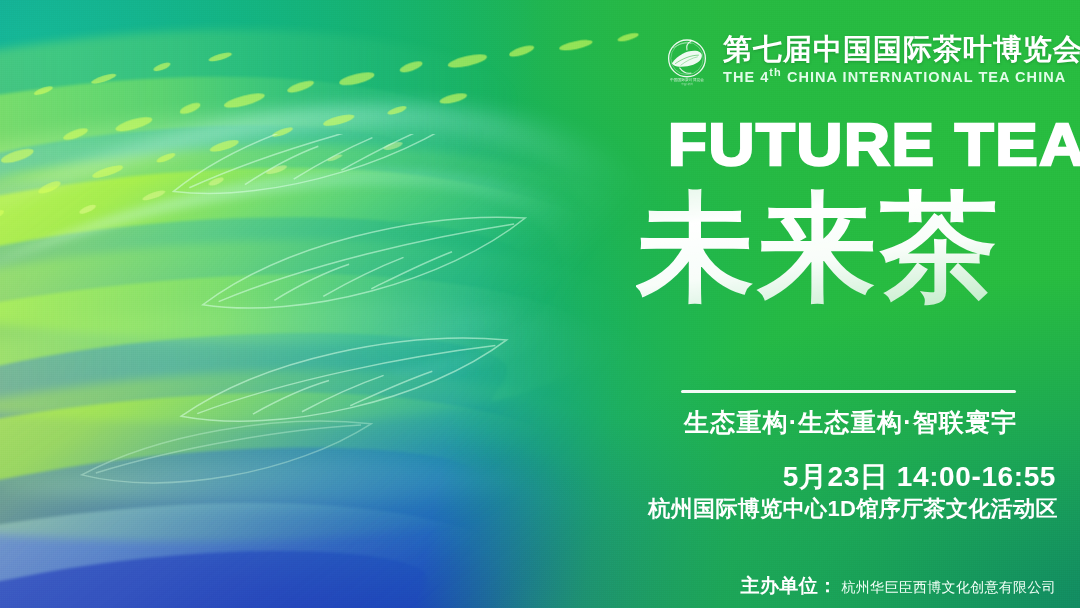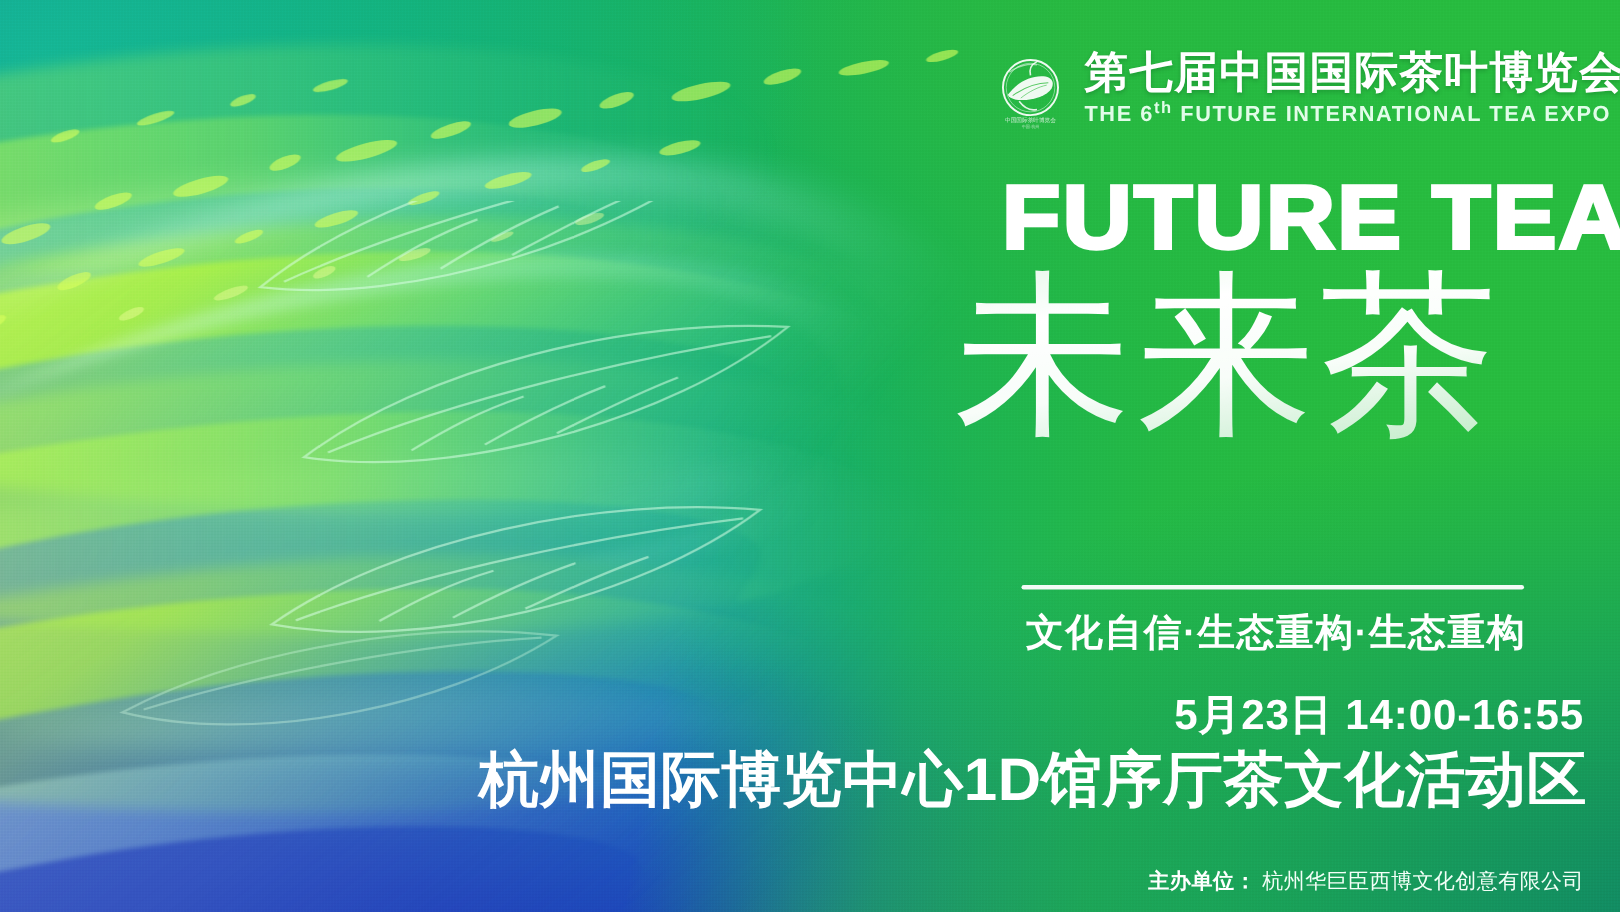--- a/index.html
+++ b/index.html
@@ -106,23 +106,23 @@
     font-weight:700;color:#ffffff;
     letter-spacing:1.5px;
     transform:scaleX(1.06);transform-origin:left top;
     white-space:nowrap;
     font-stretch:condensed;
     -webkit-text-stroke:2.5px #ffffff;
   }
 
   
   .cn-title{
-    position:absolute;left:636px;top:176px;
+    position:absolute;left:636px;top:186px;
     font-size:118px;line-height:1.04;
-    font-weight:400;color:#ffffff;
+    font-weight:700;color:#ffffff;
     letter-spacing:4px;white-space:nowrap;
     background:linear-gradient(172deg,
        rgba(255,255,255,.88) 0%,
        rgba(255,255,255,1) 26%,
        rgba(255,255,255,.97) 58%,
        rgba(255,255,255,.80) 84%,
        rgba(255,255,255,.70) 100%);
     -webkit-background-clip:text;background-clip:text;
     -webkit-text-fill-color:transparent;color:transparent;
   }
@@ -155,33 +155,33 @@
   .date-line{
     position:absolute;right:24px;top:459px;
     font-size:28px;line-height:1.25;
     font-weight:700;color:#ffffff;
     letter-spacing:.6px;white-space:nowrap;text-align:center;
   }
 
   
   .venue-line{
     position:absolute;right:22px;top:495px;
-    font-size:40px;line-height:1.25;
+    font-size:22px;line-height:1.25;
     font-weight:700;color:#ffffff;
     letter-spacing:.4px;white-space:nowrap;text-align:right;
   }
 
   
   .organizer{
     position:absolute;right:24px;top:552px;
     display:flex;align-items:baseline;gap:4px;
     white-space:nowrap;
   }
   .org-label{
-    font-size:14px;font-weight:700;color:#ffffff;letter-spacing:.4px;
+    font-size:19px;font-weight:700;color:#ffffff;letter-spacing:.4px;
   }
   .org-name{
     font-size:14px;font-weight:400;color:#f2fff7;letter-spacing:.3px;margin-top:27px;
   }
 </style>
 </head>
 <body>
 
 <div class="poster">
 
@@ -343,32 +343,32 @@
           <path d="M38,60 C 48,52 60,46 70,44" fill="none" stroke="#2fbb3e" stroke-width="1.1" opacity=".65"></path>
           <path d="M36,64 C 42,72 50,76 58,74" fill="none" stroke="#ffffff" stroke-width="2" opacity=".85"></path>
           <path d="M50,32 C 48,24 52,18 58,15" fill="none" stroke="#ffffff" stroke-width="2" opacity=".85"></path>
           <path d="M24,28 C 34,20 48,17 58,19" fill="none" stroke="#ffffff" stroke-width="1.6" opacity=".55"></path>
           <text x="50" y="89" text-anchor="middle" font-size="7" fill="#ffffff" opacity=".8" font-family="'Liberation Sans',sans-serif">中国国际茶叶博览会</text>
           <text x="50" y="97" text-anchor="middle" font-size="5" fill="#ffffff" opacity=".6" font-family="'Liberation Sans',sans-serif">中国·杭州</text>
         </svg>
       </div>
       <div class="header-txt">
         <div class="expo-cn">第七届中国国际茶叶博览会</div>
-        <div class="expo-en"><span>THE 6</span><sup>th</sup><span> FUTURE INTERNATIONAL TEA EXPO</span></div>
+        <div class="expo-en"><span>THE 4</span><sup>th</sup><span> CHINA INTERNATIONAL TEA CHINA</span></div>
       </div>
     </div>
 
     <div class="future-tea">FUTURE TEA</div>
 
     <div class="cn-title">未来茶</div>
 
 
     <div class="rule"></div>
 
-    <div class="slogan">文化自信·生态重构·生态重构</div>
+    <div class="slogan">生态重构·生态重构·智联寰宇</div>
 
     <div class="date-line">5月23日 14:00-16:55</div>
 
     <div class="venue-line">杭州国际博览中心1D馆序厅茶文化活动区</div>
 
     <div class="organizer">
       <span class="org-label">主办单位：</span>
       <span class="org-name">杭州华巨臣西博文化创意有限公司</span>
     </div>
 

